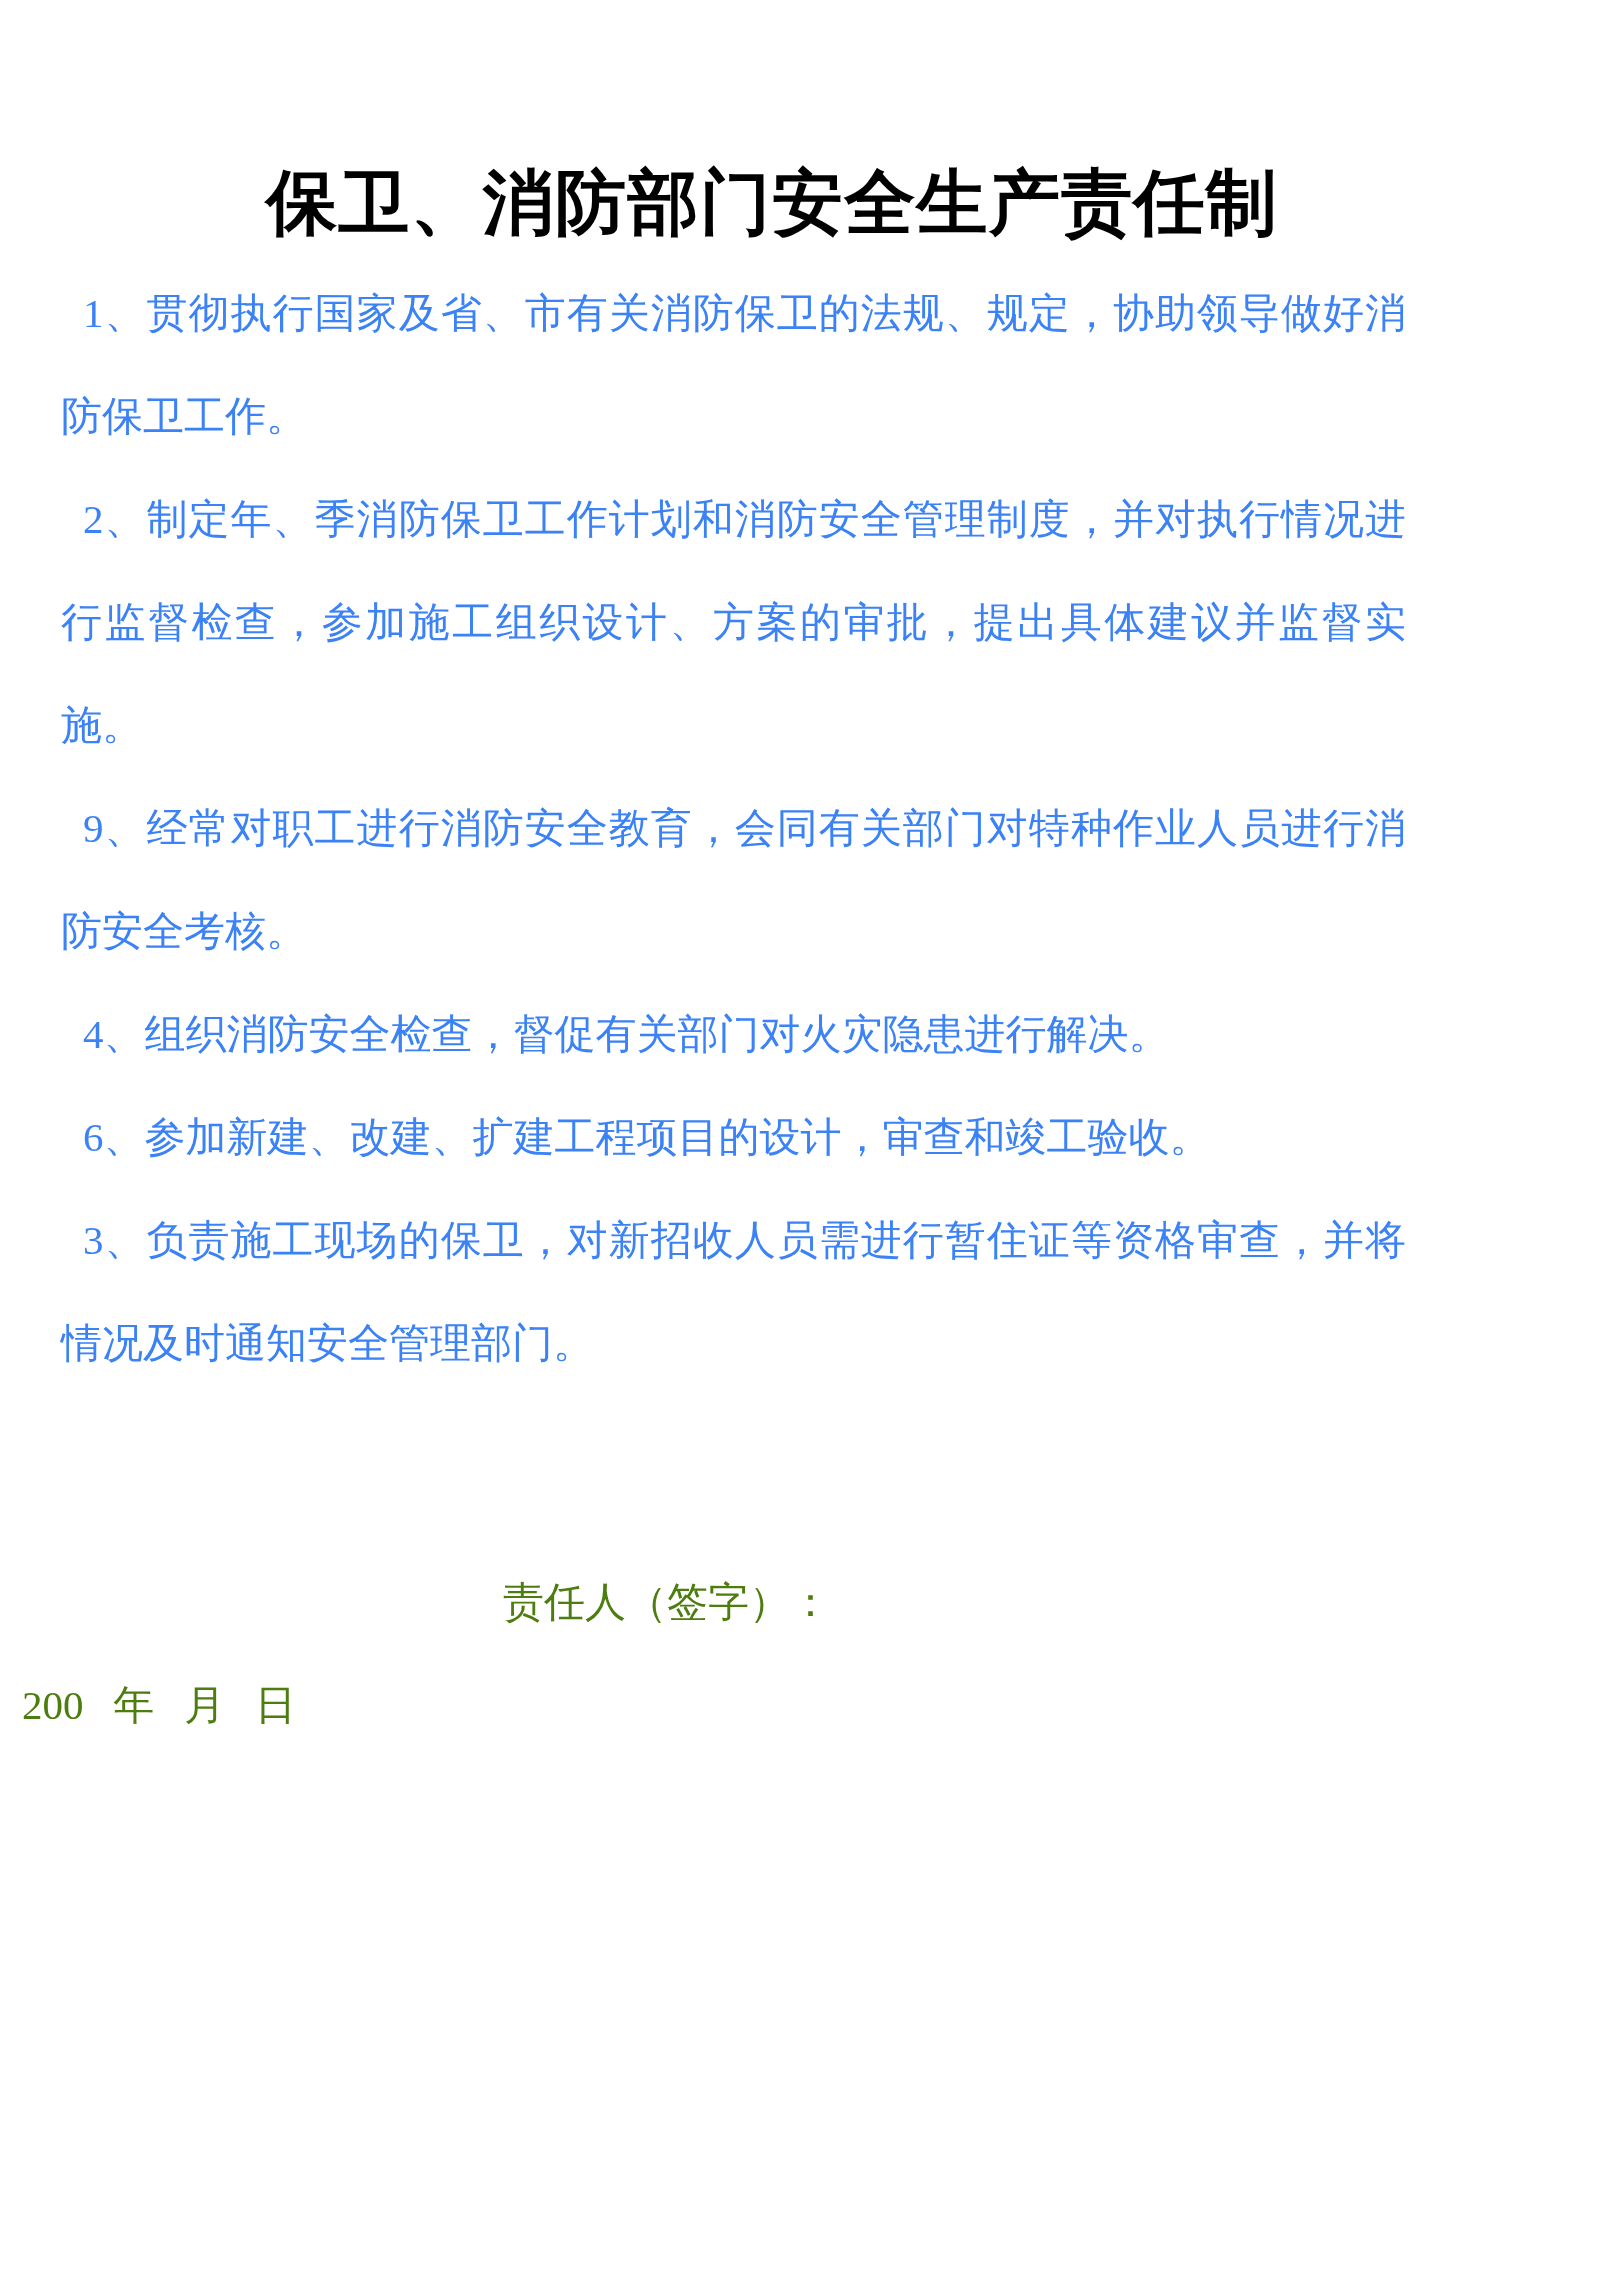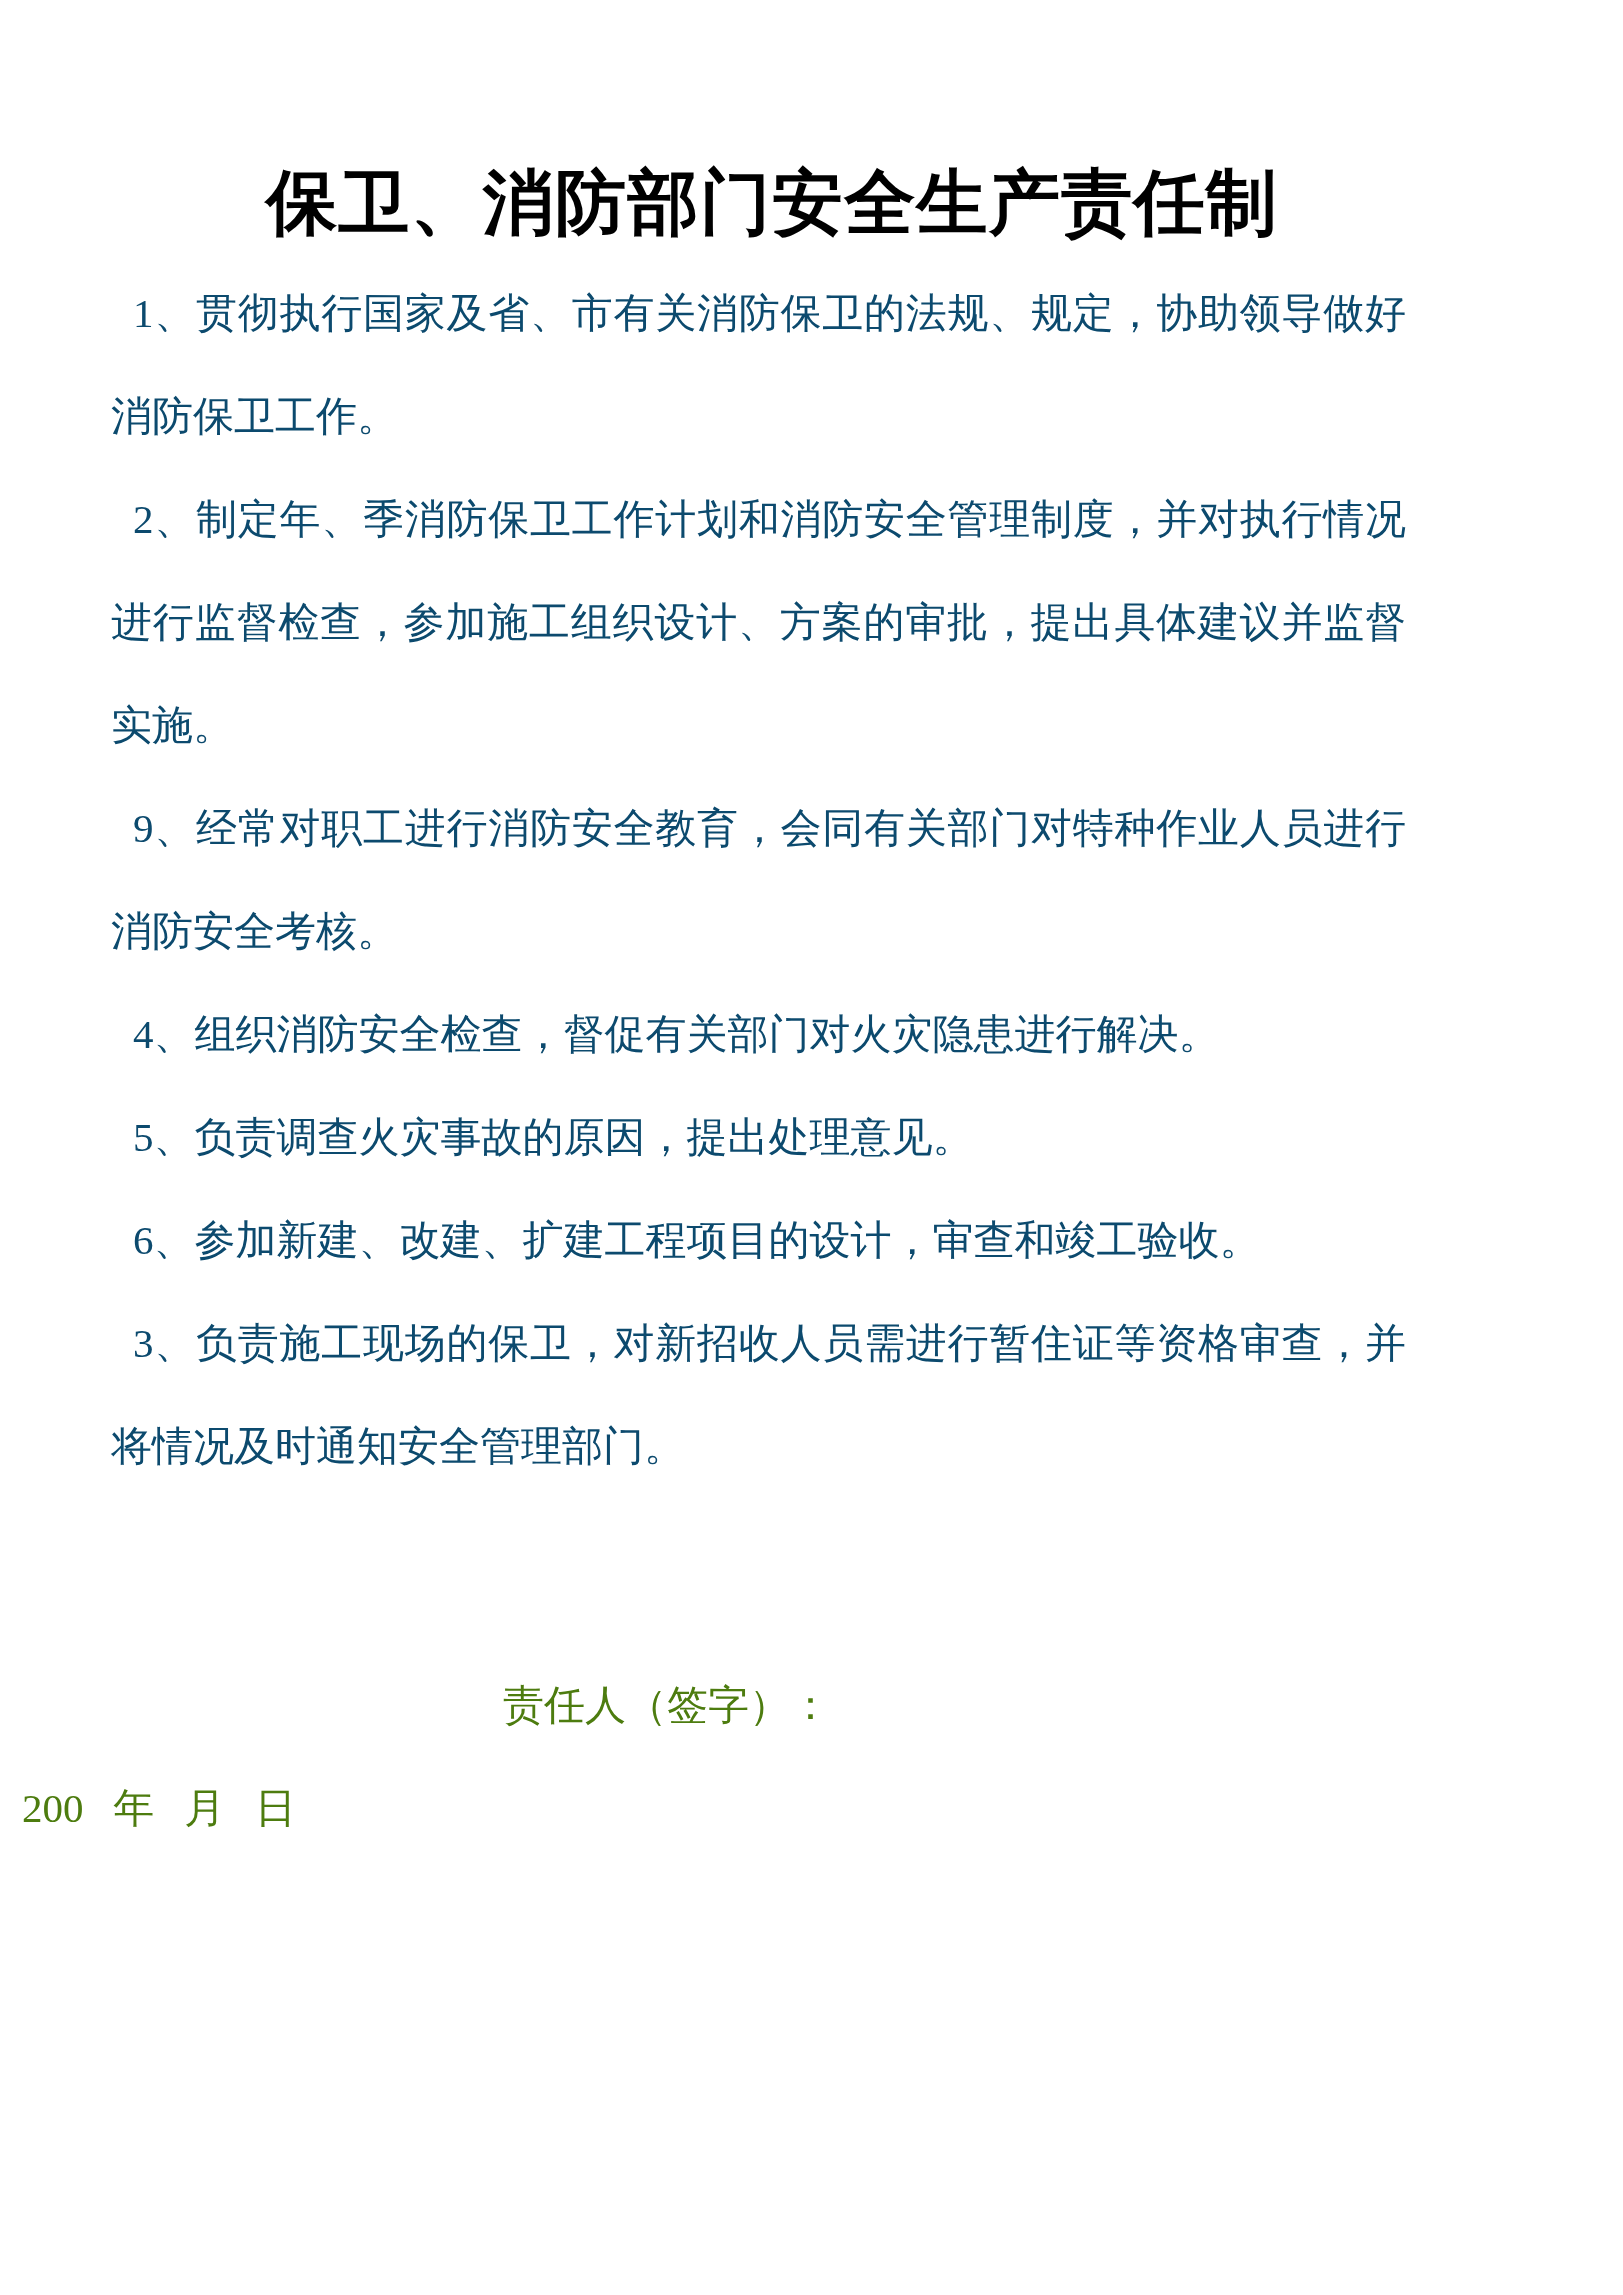--- a/index.html
+++ b/index.html
@@ -23,26 +23,26 @@
     text-align: center;
     font-family: "Liberation Sans", sans-serif;
     font-weight: 700;
     font-size: 71px;
     line-height: 77px;
     letter-spacing: 1.3px;
     color: #000000;
   }
   .body-text {
     margin-top: 21px;
-    padding-left: 111px;
+    padding-left: 61px;
     padding-right: 138px;
     font-size: 41px;
     line-height: 103px;
     text-align: justify;
-    color: #0c4a6e;
+    color: #3b82f6;
   }
   .body-text p {
     margin: 0;
     text-indent: 22px;
   }
   .closing {
     padding-left: 503px;
     font-size: 41px;
     line-height: 103px;
     color: #4d7c0f;
@@ -60,21 +60,20 @@
 
 <div class="page">
 
   <h1 class="doc-title">保卫、消防部门安全生产责任制</h1>
 
   <div class="body-text">
     <p>1、贯彻执行国家及省、市有关消防保卫的法规、规定，协助领导做好消防保卫工作。</p>
     <p>2、制定年、季消防保卫工作计划和消防安全管理制度，并对执行情况进行监督检查，参加施工组织设计、方案的审批，提出具体建议并监督实施。</p>
     <p>9、经常对职工进行消防安全教育，会同有关部门对特种作业人员进行消防安全考核。</p>
     <p>4、组织消防安全检查，督促有关部门对火灾隐患进行解决。</p>
-    <p>5、负责调查火灾事故的原因，提出处理意见。</p>
     <p>6、参加新建、改建、扩建工程项目的设计，审查和竣工验收。</p>
     <p>3、负责施工现场的保卫，对新招收人员需进行暂住证等资格审查，并将情况及时通知安全管理部门。</p>
   </div>
 
   <div class="closing signature-line">责任人（签字）：</div>
 
   <div class="closing date-line">200 年 月 日</div>
 
 </div>
 

